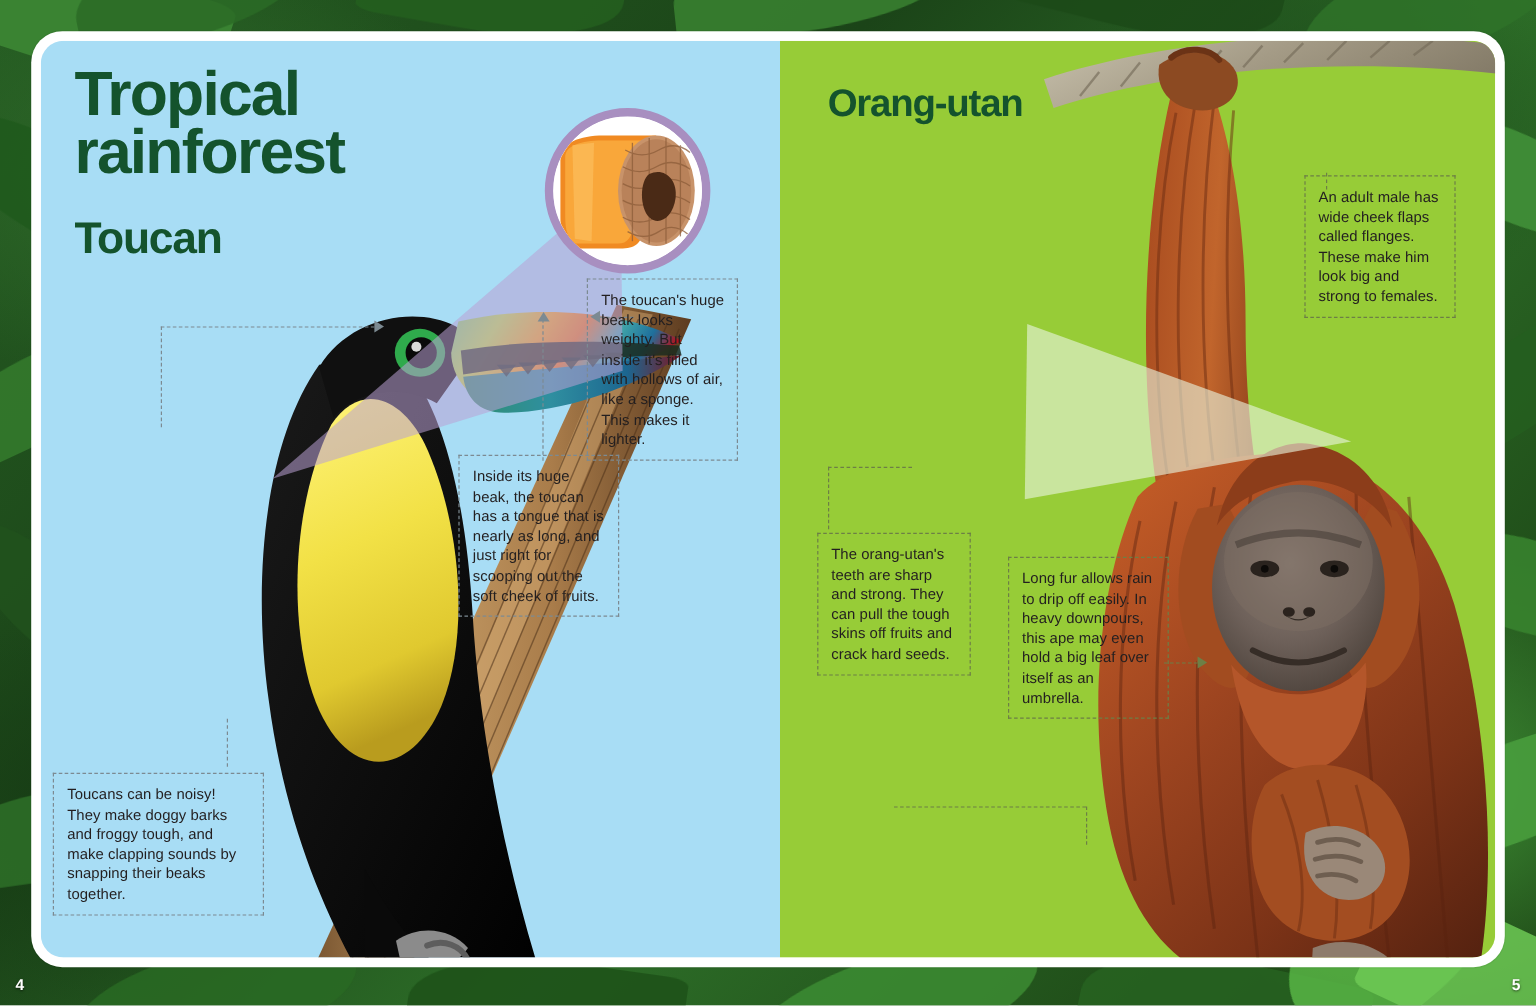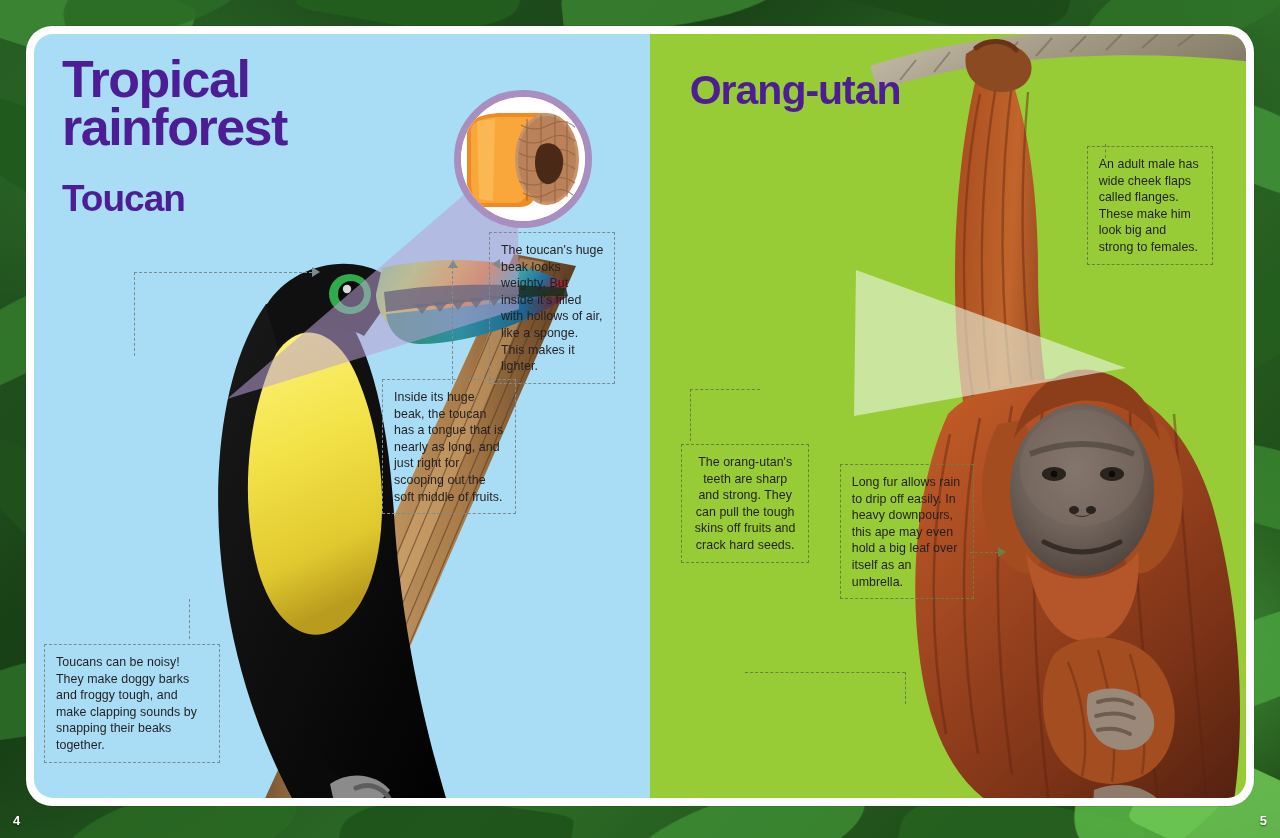--- a/index.html
+++ b/index.html
@@ -60,29 +60,29 @@
     position: relative;
     height: 100%;
     overflow: hidden;
   }
   .page.left  { width: 50.8%; background: #a8ddf5; }
   .page.right { width: 49.2%; background: #97cc37; }
 
   
   .title-main {
     position: absolute;
-    color: #4c1d95;
+    color: #14532d;
     font-weight: 800;
     letter-spacing: -1.5px;
     line-height: .92;
     z-index: 9;
   }
   #title-tropical { left: 28px; top: 22px; font-size: 52px; white-space: pre-line; }
   #title-toucan   { left: 28px; top: 148px; font-size: 37px; letter-spacing: -1px; }
-  #title-orangutan{ left: 40px; top: 38px;  font-size: 41px; letter-spacing: -1px; }
+  #title-orangutan{ left: 40px; top: 38px;  font-size: 32px; letter-spacing: -1px; }
 
   
   .callout {
     position: absolute;
     border: 1.6px dashed #6b6b6b;
     padding: 9px 10px 8px 11px;
     font-size: 12.4px;
     line-height: 1.34;
     color: #231f20;
     letter-spacing: .05px;
@@ -299,21 +299,21 @@
         <div class="arrow left" style="left:458px; top:225px;"></div>
 
         <div class="conn v" style="left:155px; top:565px; height:40px;"></div>
 
 
         <div class="callout" style="left:455px; top:198px; width:126px;">
           <span>The toucan's huge beak looks weighty. But inside it's filled with hollows of air, like a sponge. This makes it lighter.</span>
         </div>
 
         <div class="callout" style="left:348px; top:345px; width:134px;">
-          <span>Inside its huge beak, the toucan has a tongue that is nearly as long, and just right for scooping out the soft middle of fruits.</span>
+          <span>Inside its huge beak, the toucan has a tongue that is nearly as long, and just right for scooping out the soft cheek of fruits.</span>
         </div>
 
         <div class="callout" style="left:10px; top:610px; width:176px;">
           <span>Toucans can be noisy! They make doggy barks and froggy tough, and make clapping sounds by snapping their beaks together.</span>
         </div>
 
         <div class="title-main" id="title-tropical">Tropical
 rainforest</div>
         <div class="title-main" id="title-toucan">Toucan</div>
       </div>
@@ -431,21 +431,21 @@
 
         <div class="conn h" style="left:95px; top:638px; width:160px;"></div>
         <div class="conn v" style="left:255px; top:638px; height:32px;"></div>
 
         <div class="conn v" style="left:455px; top:110px; height:14px;"></div>
 
         <div class="callout" style="left:437px; top:112px; width:126px;">
           <span>An adult male has wide cheek flaps called flanges. These make him look big and strong to females.</span>
         </div>
 
-        <div class="callout" style="left:31px; top:410px; width:128px;text-align:center;">
+        <div class="callout" style="left:31px; top:410px; width:128px;">
           <span>The orang-utan's teeth are sharp and strong. They can pull the tough skins off fruits and crack hard seeds.</span>
         </div>
 
         <div class="callout" style="left:190px; top:430px; width:134px;">
           <span>Long fur allows rain to drip off easily. In heavy downpours, this ape may even hold a big leaf over itself as an umbrella.</span>
         </div>
 
 
         <div class="title-main" id="title-orangutan">Orang-utan</div>
       </div>

